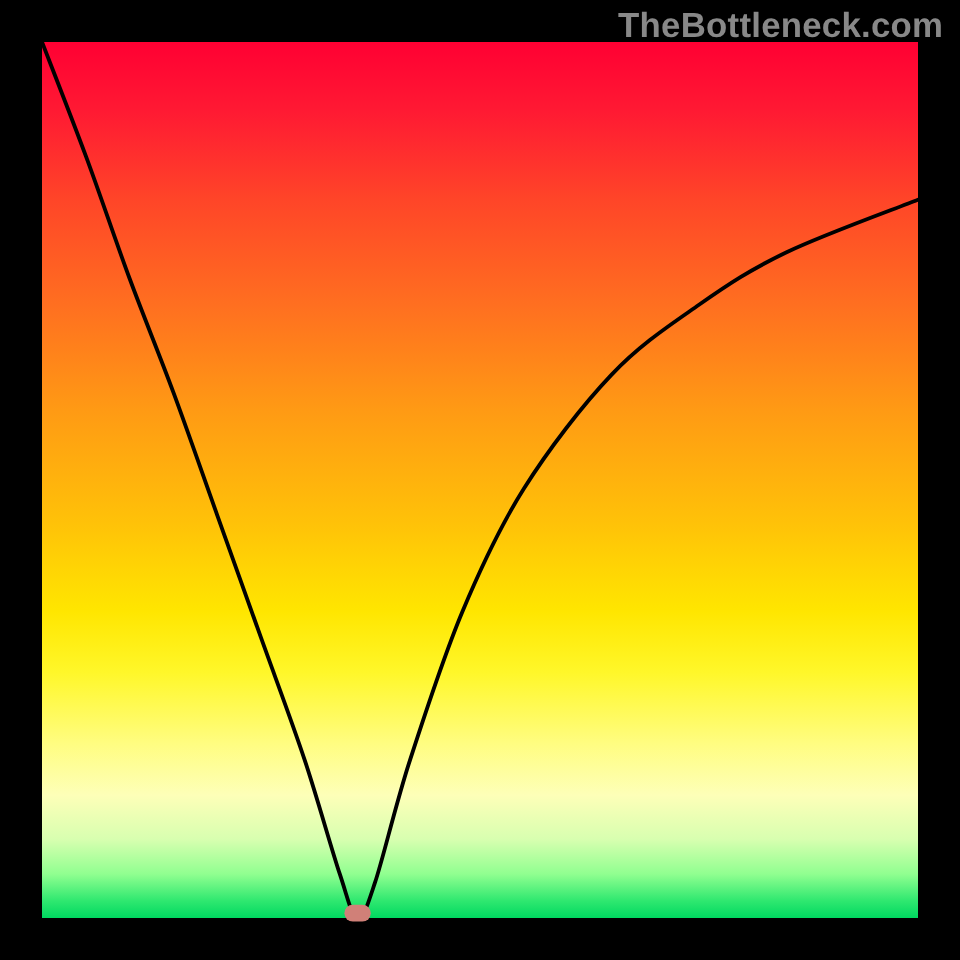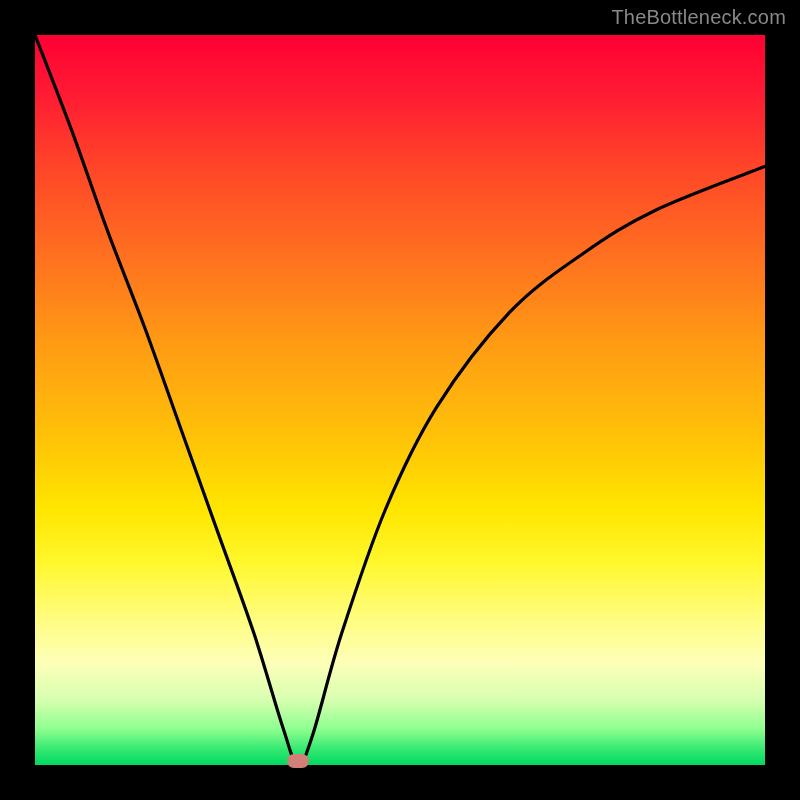--- a/index.html
+++ b/index.html
@@ -9,22 +9,22 @@
     height: 800px;
     background: #000;
     font-family: Arial, Helvetica, sans-serif;
     position: relative;
   }
   .watermark {
     position: absolute;
     top: 6px;
     right: 14px;
     color: #888888;
-    font-size: 20px;
-    font-weight: 400;
+    font-size: 29px;
+    font-weight: 700;
     z-index: 20;
     letter-spacing: 0.2px;
   }
   .frame {
     position: absolute;
     left: 35px;
     top: 35px;
     width: 730px;
     height: 730px;
     background: #000;

